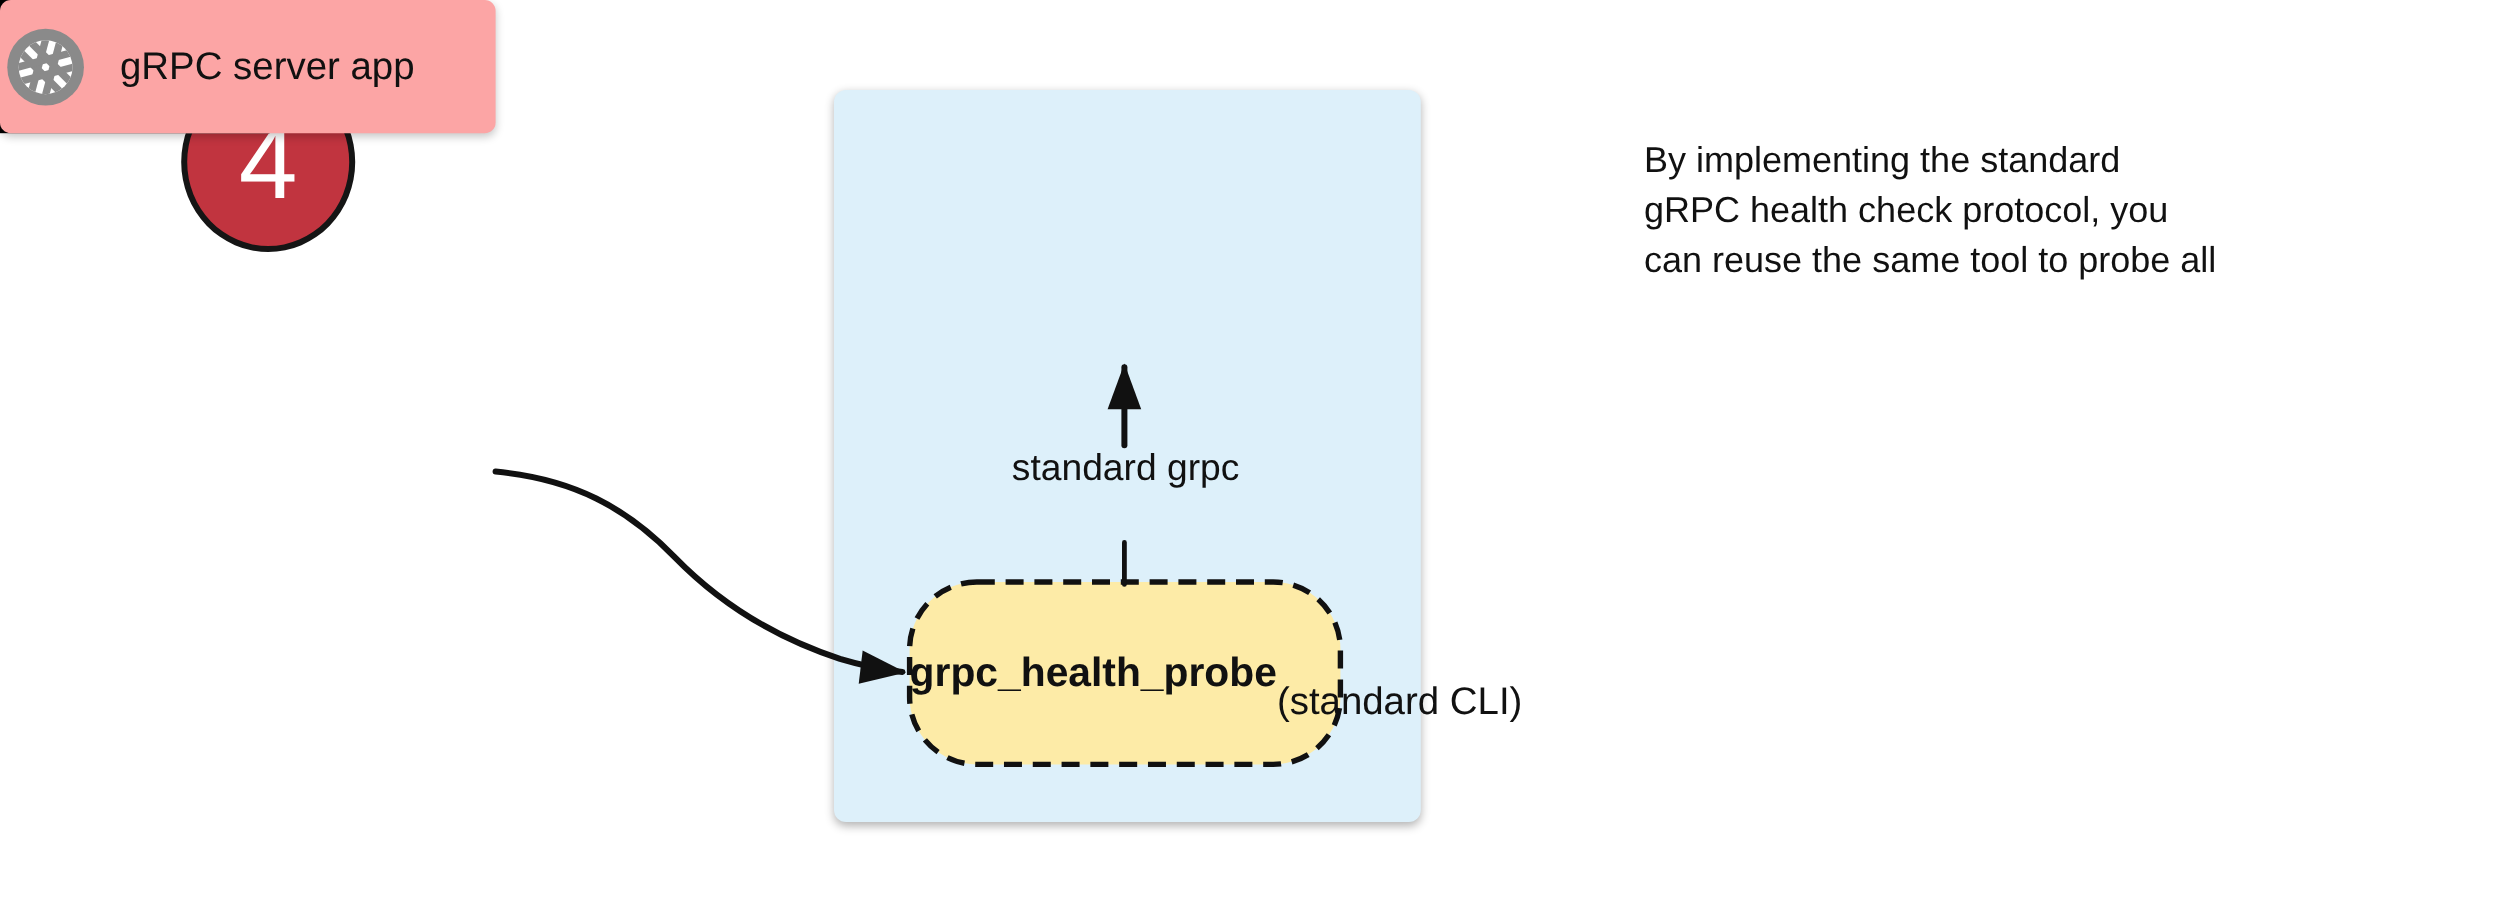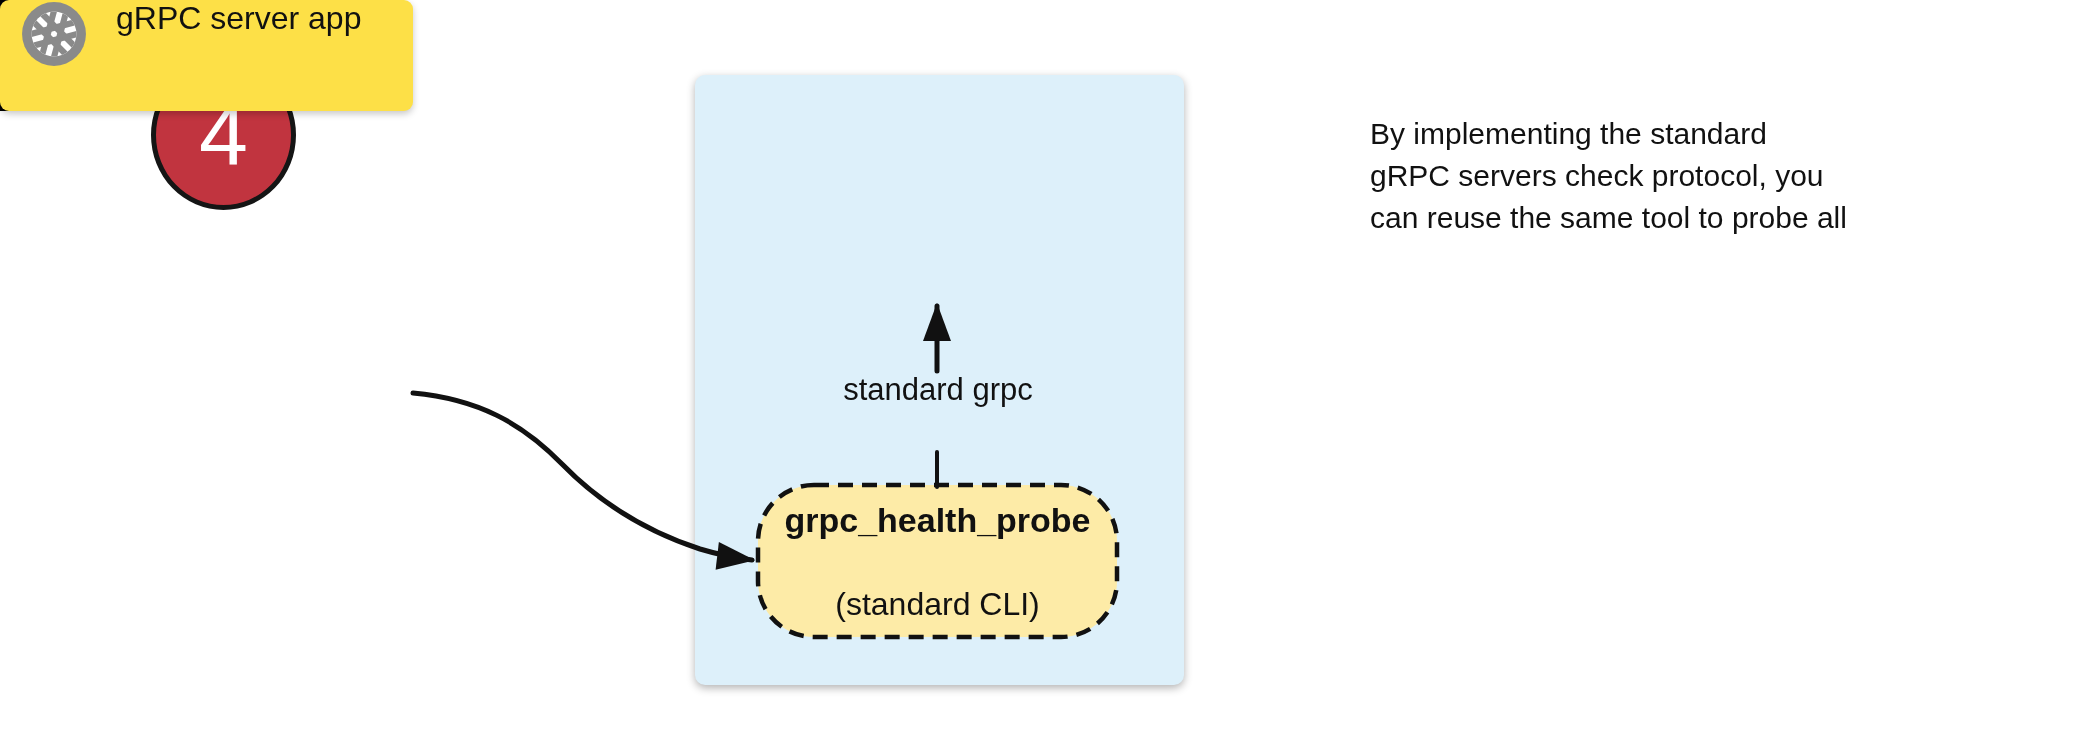--- a/index.html
+++ b/index.html
@@ -38,42 +38,42 @@
     background:#DDF0FA;border-radius:10px;
     box-shadow:0 3px 8px rgba(0,0,0,0.30);
   }
   .container-title{
     position:absolute;left:725px;top:96px;
     font-size:32px;
   }
   
   .server-card{
     position:absolute;left:730px;top:187px;width:413px;height:111px;
-    background:#fde047;border-radius:9px;
+    background:#fca5a5;border-radius:9px;
     box-shadow:0 3px 7px rgba(0,0,0,0.22);
-    display:flex;align-items:flex-start;
-    padding-left:20px;box-sizing:border-box;
+    display:flex;align-items:center;
+    padding-left:4px;box-sizing:border-box;
   }
   .server-card .icon{width:68px;height:68px;flex:0 0 auto;}
   .server-card .label{font-size:32px;margin-left:28px;white-space:nowrap;}
   
   .overlay{
     position:absolute;left:0;top:0;width:2100px;height:750px;
     z-index:1;pointer-events:none;
   }
   .layer2{position:absolute;left:0;top:0;z-index:2;}
   
   .protocol-label{
     position:absolute;left:938px;top:372px;transform:translateX(-50%);
     text-align:center;font-size:31px;line-height:36px;white-space:nowrap;
   }
   
   .probe-text{
     position:absolute;left:758px;top:485px;width:359px;height:152px;
-    display:flex;flex-direction:column;align-items:center;justify-content:center;
+    display:flex;align-items:center;
     text-align:center;
   }
   .probe-text .t1{font-size:34px;font-weight:bold;line-height:40px;white-space:nowrap;}
   .probe-text .t2{font-size:32px;line-height:38px;white-space:nowrap;margin-top:45px;}
   
   .note{
     position:absolute;left:1370px;top:113px;
     font-size:30px;line-height:42px;
   }
 </style>
@@ -142,17 +142,17 @@
     <div>standard grpc</div>
   </div>
 
   <div class="probe-text layer2">
     <div class="t1">grpc_health_probe</div>
     <div class="t2">(standard CLI)</div>
   </div>
 
   <div class="note layer2">
     <div>By implementing the standard</div>
-    <div>gRPC servers check protocol, you</div>
+    <div>gRPC health check protocol, you</div>
     <div>can reuse the same tool to probe all</div>
   </div>
 
 </div>
 
 </body></html>

